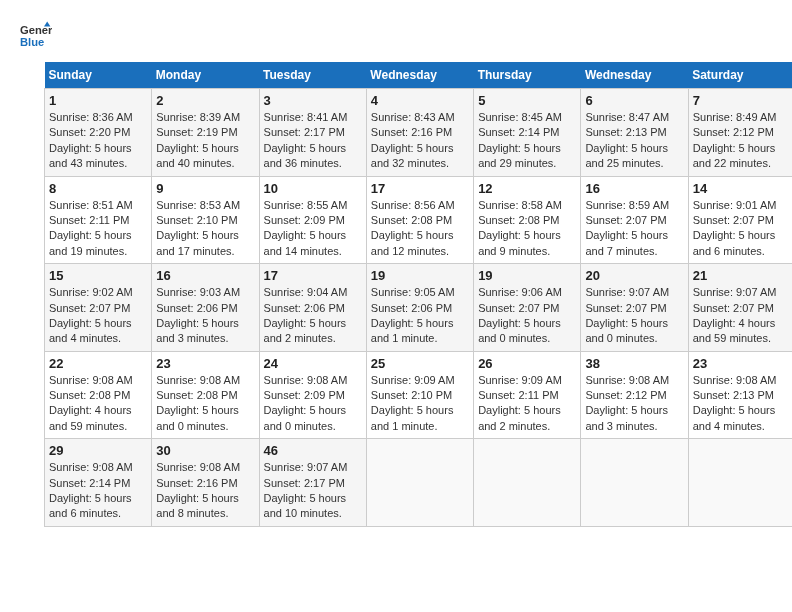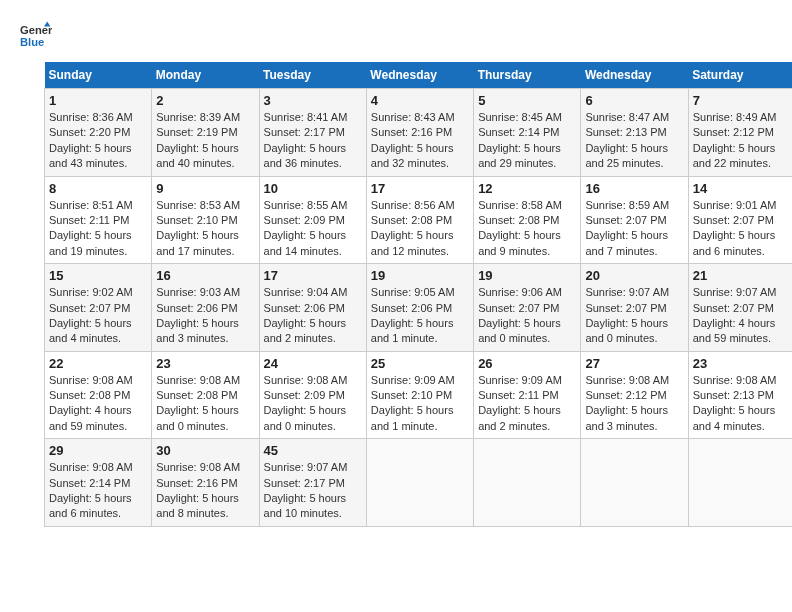--- a/index.html
+++ b/index.html
@@ -320,21 +320,21 @@
   </td>
         <td>
     <span class="day-num">26</span>
     <div class="day-info">
       Sunrise: 9:09 AM<br>
       Sunset: 2:11 PM<br>
       Daylight: 5 hours and 2 minutes.
     </div>
   </td>
         <td>
-    <span class="day-num">27</span>
+    <span class="day-num">38</span>
     <div class="day-info">
       Sunrise: 9:08 AM<br>
       Sunset: 2:12 PM<br>
       Daylight: 5 hours and 3 minutes.
     </div>
   </td>
         <td>
     <span class="day-num">23</span>
     <div class="day-info">
       Sunrise: 9:08 AM<br>
@@ -354,21 +354,21 @@
   </td>
         <td>
     <span class="day-num">30</span>
     <div class="day-info">
       Sunrise: 9:08 AM<br>
       Sunset: 2:16 PM<br>
       Daylight: 5 hours and 8 minutes.
     </div>
   </td>
         <td>
-    <span class="day-num">45</span>
+    <span class="day-num">46</span>
     <div class="day-info">
       Sunrise: 9:07 AM<br>
       Sunset: 2:17 PM<br>
       Daylight: 5 hours and 10 minutes.
     </div>
   </td>
         <td class="empty-cell"></td>
         <td class="empty-cell"></td>
         <td class="empty-cell"></td>
         <td class="empty-cell"></td>

